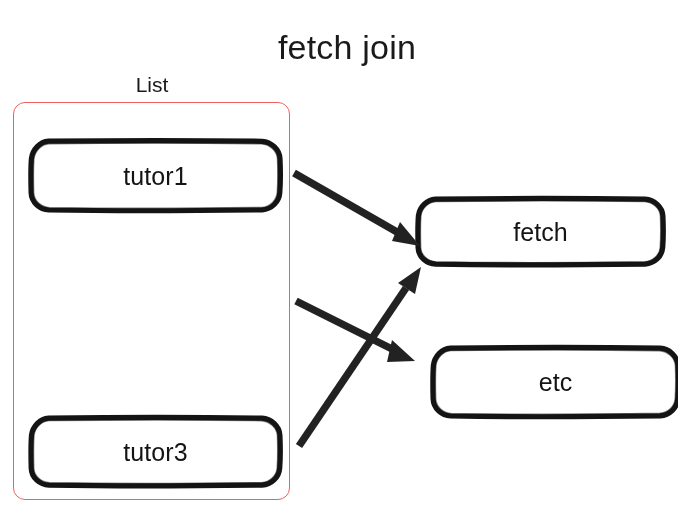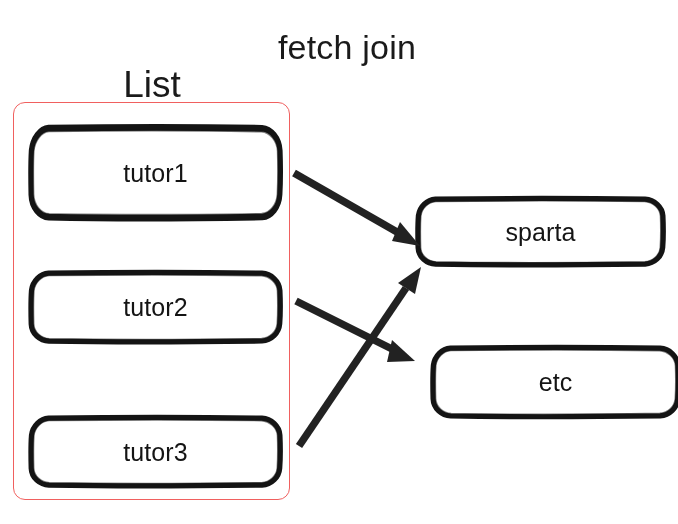--- a/index.html
+++ b/index.html
@@ -33,21 +33,21 @@
     color: #1a1a1a;
     letter-spacing: 0.2px;
     white-space: nowrap;
   }
   .list-label {
     position: absolute;
     left: 112px;
     top: 66px;
     width: 80px;
     text-align: center;
-    font-size: 37px;
+    font-size: 21px;
     line-height: 38px;
     color: #1a1a1a;
     white-space: nowrap;
   }
 
   
   .group-box {
     position: absolute;
     left: 13px;
     top: 102px;
@@ -81,21 +81,21 @@
   .node .node-label {
     position: relative;
     z-index: 2;
     font-size: 25px;
     line-height: 30px;
     color: #141414;
     white-space: nowrap;
     letter-spacing: 0.1px;
   }
 
-  #node-tutor1 { left: 28px;  top: 124px; width: 255px; height: 97px; text-align: right; }
+  #node-tutor1 { left: 28px;  top: 138px; width: 255px; height: 75px; text-align: right; }
   #node-tutor2 { left: 28px;  top: 270px; width: 255px; height: 74px; }
   #node-tutor3 { left: 28px;  top: 415px; width: 255px; height: 73px; justify-content: center; }
   #node-sparta { left: 415px; top: 196px; width: 251px; height: 71px; }
   #node-etc    { left: 415px; top: 345px; width: 251px; height: 74px; margin-left: 15px; }
 
   
   #arrow-layer {
     position: absolute;
     left: 0;
     top: 0;
@@ -133,33 +133,20 @@
                C243.6 71.3 251.2 63.9 251.8 54.6 C252.6 43.8 252.5 31.2 252.0 20.6
                C251.4 11.4 243.4 3.9 234.0 3.3 C180 2.5 74 2.6 20.5 3.2 Z" fill="#ffffff" stroke="#141414" stroke-width="5.2" stroke-linejoin="round"></path>
       <path d="M21 5.6 C13.4 6.2 6.8 12.6 5.8 20.9 C5.1 31.2 5.3 43.8 5.6 54.4
                C5.9 63 13.2 69.3 21.4 69.7 C74.6 70.5 180 70.3 233.6 69.5
                C242 69 248.8 62.4 249.4 54.1 C250 43.6 250 31.4 249.6 21
                C249 12.8 241.8 6.3 233.4 5.8 C180 5 74.6 5 21 5.6 Z" fill="none" stroke="#141414" stroke-width="1.6" stroke-linejoin="round" opacity="0.55"></path>
     </svg>
     <span class="node-label">tutor1</span>
   </div>
 
-  <div class="node" id="node-tutor2">
-    <svg class="node-svg" viewBox="0 0 255 74" preserveAspectRatio="none">
-      <path d="M20.6 3.1 C12.2 3.7 4.8 11 3.5 20.2 C2.7 30.6 2.9 43.4 3.2 54.1
-               C3.5 63.6 11.8 70.7 20.9 71.1 C74 72 180 71.7 234.0 71.0
-               C243.4 70.4 251.0 63.1 251.7 53.9 C252.5 43.2 252.4 30.8 251.9 20.3
-               C251.3 11.2 243.3 3.8 233.9 3.2 C180 2.4 74 2.5 20.6 3.1 Z" fill="#ffffff" stroke="#141414" stroke-width="5.2" stroke-linejoin="round"></path>
-      <path d="M21.1 5.5 C13.5 6.1 6.9 12.4 5.9 20.6 C5.2 30.8 5.4 43.2 5.7 53.7
-               C6 62.2 13.3 68.4 21.5 68.8 C74.6 69.6 180 69.4 233.5 68.6
-               C241.9 68.1 248.7 61.6 249.3 53.4 C249.9 43 249.9 31 249.5 20.7
-               C248.9 12.6 241.7 6.2 233.3 5.7 C180 4.9 74.6 4.9 21.1 5.5 Z" fill="none" stroke="#141414" stroke-width="1.6" stroke-linejoin="round" opacity="0.55"></path>
-    </svg>
-    <span class="node-label">tutor2</span>
-  </div>
 
   <div class="node" id="node-tutor3">
     <svg class="node-svg" viewBox="0 0 255 73" preserveAspectRatio="none">
       <path d="M20.6 3.1 C12.2 3.7 4.8 10.9 3.5 20 C2.7 30.2 2.9 42.8 3.2 53.4
                C3.5 62.8 11.8 69.8 20.9 70.2 C74 71.1 180 70.8 234.0 70.1
                C243.4 69.5 251.0 62.3 251.7 53.2 C252.5 42.6 252.4 30.4 251.9 20.1
                C251.3 11.1 243.3 3.8 233.9 3.2 C180 2.4 74 2.5 20.6 3.1 Z" fill="#ffffff" stroke="#141414" stroke-width="5.2" stroke-linejoin="round"></path>
       <path d="M21.1 5.5 C13.5 6 6.9 12.2 5.9 20.4 C5.2 30.4 5.4 42.6 5.7 53
                C6 61.4 13.3 67.5 21.5 67.9 C74.6 68.7 180 68.5 233.5 67.7
                C241.9 67.2 248.7 60.8 249.3 52.7 C249.9 42.4 249.9 30.6 249.5 20.5
@@ -172,21 +159,21 @@
     <svg class="node-svg" viewBox="0 0 251 71" preserveAspectRatio="none">
       <path d="M20.4 3.1 C12 3.7 4.7 10.7 3.4 19.6 C2.6 29.5 2.8 41.5 3.1 51.8
                C3.4 61 11.6 67.8 20.7 68.2 C73 69.1 177 68.8 230.2 68.1
                C239.5 67.5 247.0 60.5 247.7 51.6 C248.5 41.4 248.4 29.6 247.9 19.7
                C247.3 11 239.4 3.8 230.1 3.2 C177 2.4 73 2.5 20.4 3.1 Z" fill="#ffffff" stroke="#141414" stroke-width="5.2" stroke-linejoin="round"></path>
       <path d="M20.9 5.4 C13.3 6 6.8 12 5.8 19.9 C5.1 29.6 5.3 41.3 5.6 51.4
                C5.9 59.6 13.1 65.6 21.2 66 C73.5 66.8 177 66.6 229.7 65.8
                C238 65.3 244.7 59.1 245.3 51.2 C245.9 41.2 245.9 29.8 245.5 20
                C244.9 12.2 237.8 6 229.5 5.5 C177 4.7 73.5 4.8 20.9 5.4 Z" fill="none" stroke="#141414" stroke-width="1.6" stroke-linejoin="round" opacity="0.55"></path>
     </svg>
-    <span class="node-label">sparta</span>
+    <span class="node-label">fetch</span>
   </div>
 
   <div class="node" id="node-etc">
     <svg class="node-svg" viewBox="0 0 251 74" preserveAspectRatio="none">
       <path d="M20.4 3.1 C12 3.7 4.7 11 3.4 20.2 C2.6 30.6 2.8 43.2 3.1 54
                C3.4 63.5 11.6 70.6 20.7 71 C73 71.9 177 71.6 230.2 70.9
                C239.5 70.3 247.0 63.1 247.7 53.9 C248.5 43.2 248.4 30.7 247.9 20.3
                C247.3 11.2 239.4 3.8 230.1 3.2 C177 2.4 73 2.5 20.4 3.1 Z" fill="#ffffff" stroke="#141414" stroke-width="5.2" stroke-linejoin="round"></path>
       <path d="M20.9 5.5 C13.3 6.1 6.8 12.4 5.8 20.5 C5.1 30.7 5.3 43 5.6 53.6
                C5.9 62 13.1 68.2 21.2 68.6 C73.5 69.4 177 69.2 229.7 68.4

